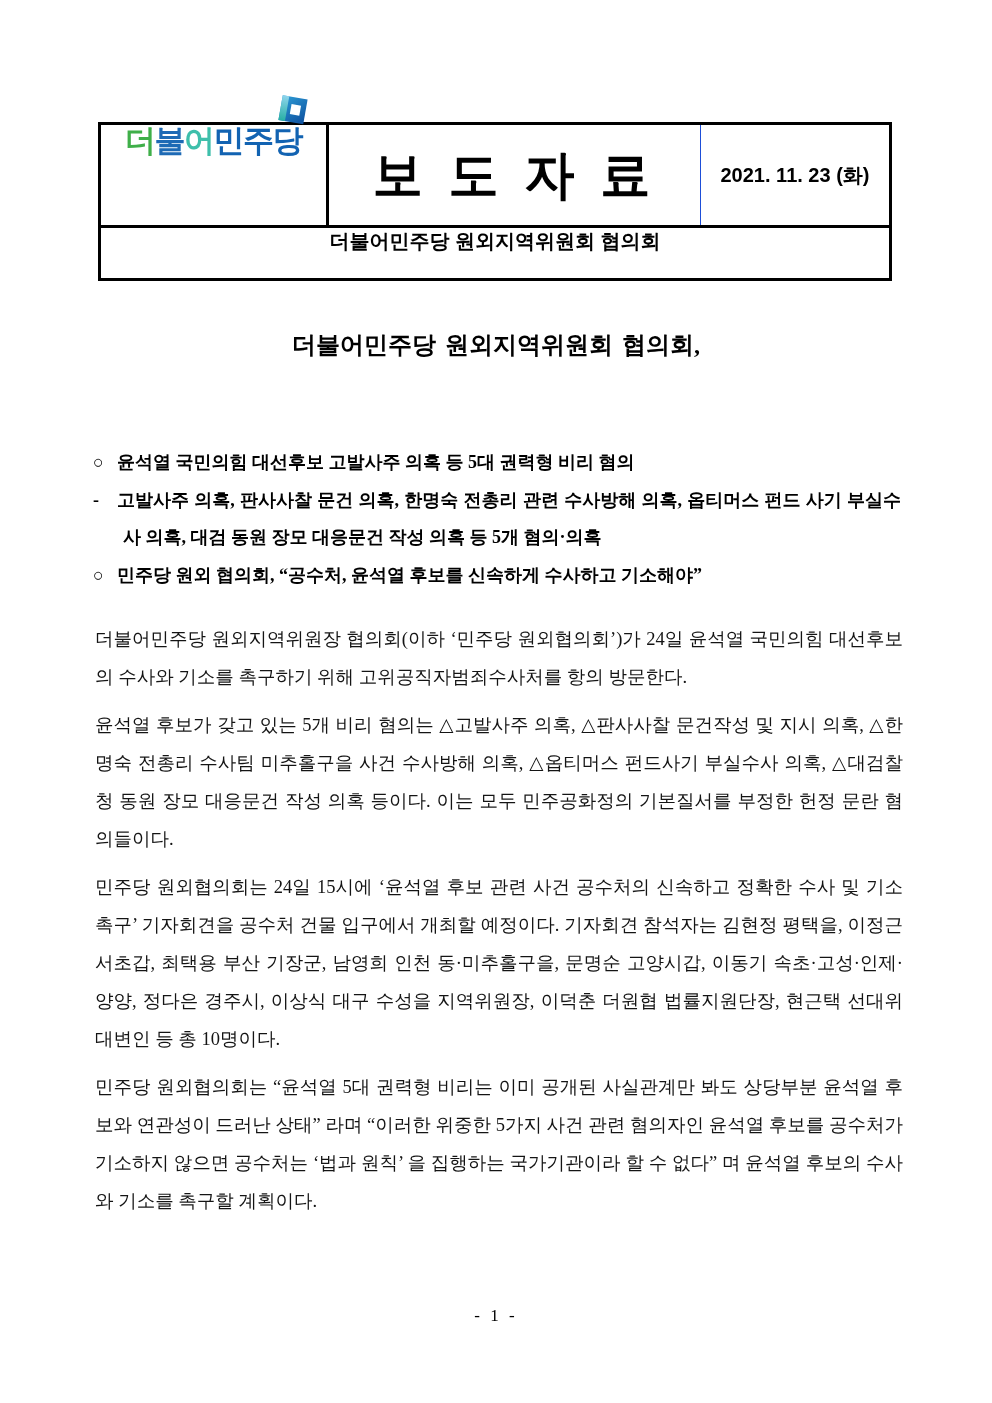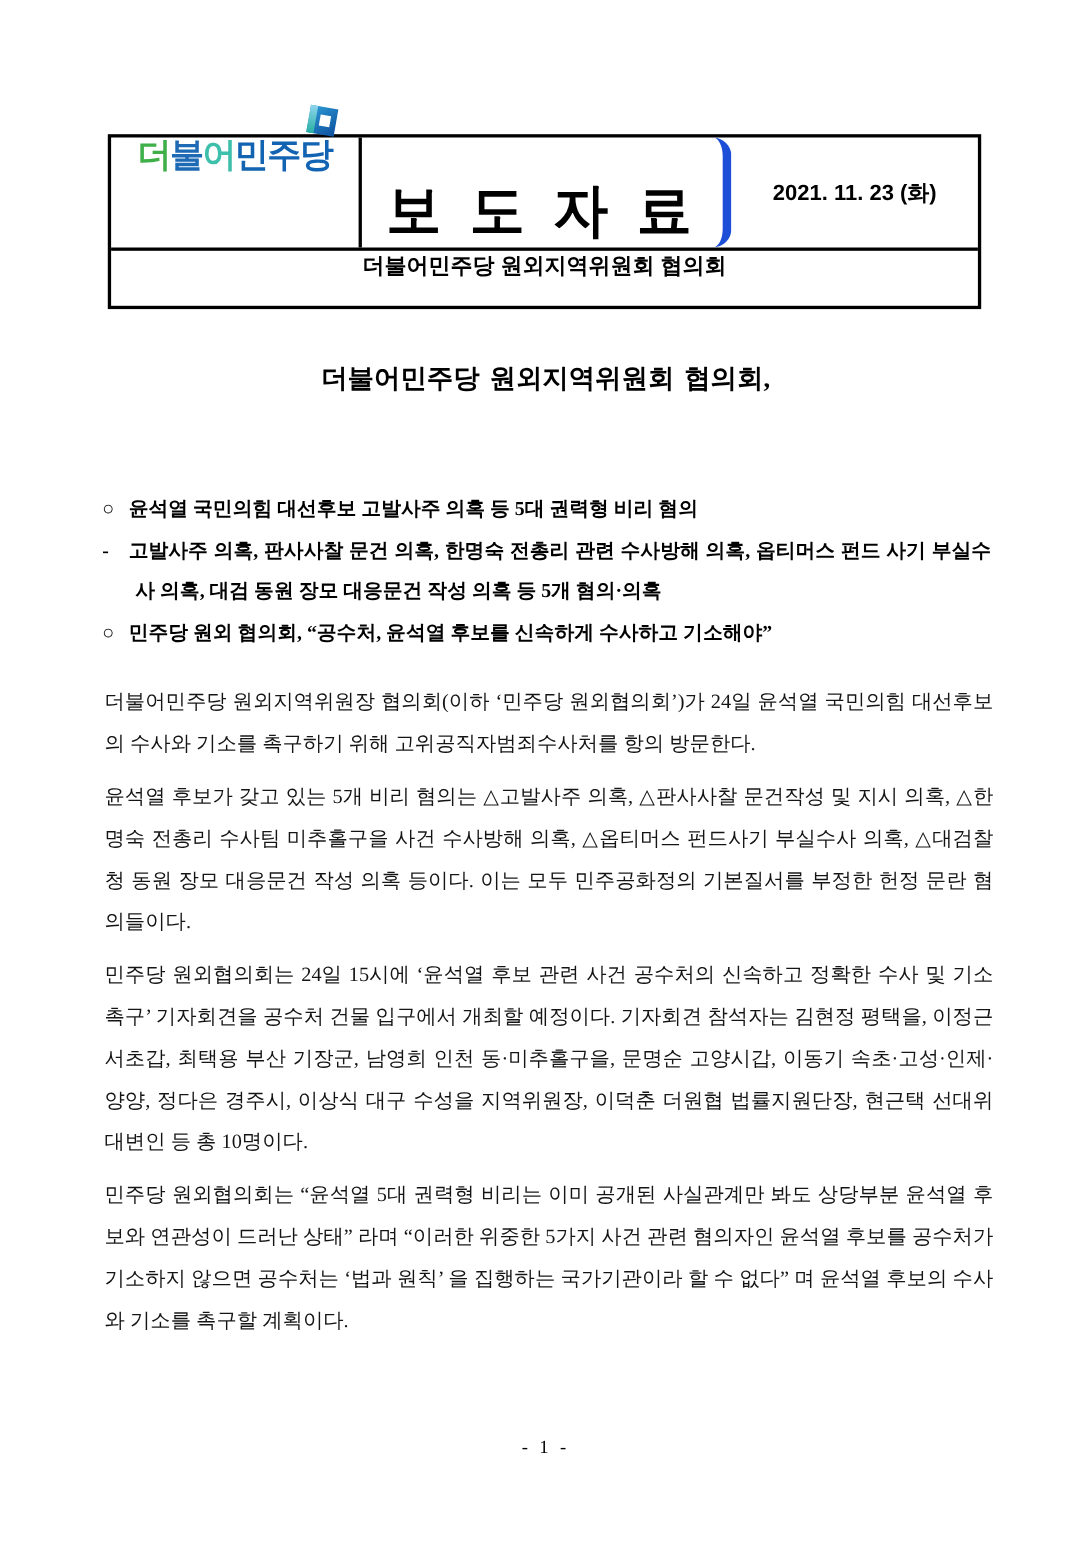--- a/index.html
+++ b/index.html
@@ -20,25 +20,25 @@
     box-sizing:border-box;
     background:#fff;
   }
   .header-top { display:flex; height:100px; }
   .cell-logo {
     width:228px; border-right:3px solid #000; box-sizing:border-box;
     display:flex; align-items:flex-start; justify-content:center;
     padding-bottom:12px;
   }
   .cell-doctype {
-    flex:1; border-right:8px solid #1d4ed8; box-sizing:border-box;
-    display:flex; align-items:flex-end; justify-content:center;border-radius:17px;
+    flex:1; border-right:1px solid #1d4ed8; box-sizing:border-box;
+    display:flex; align-items:center; justify-content:center;
   }
   .cell-date {
-    width:224px; box-sizing:border-box;
+    width:188px; box-sizing:border-box;
     display:flex; align-items:center; justify-content:center;
   }
   .header-bottom {
     border-top:3px solid #000;
     height:50px;
     display:flex; justify-content:center;
   }
   .doc-type {
     font-family:"Liberation Sans","DejaVu Sans",sans-serif;
     font-weight:900; font-size:50px; letter-spacing:6px;

